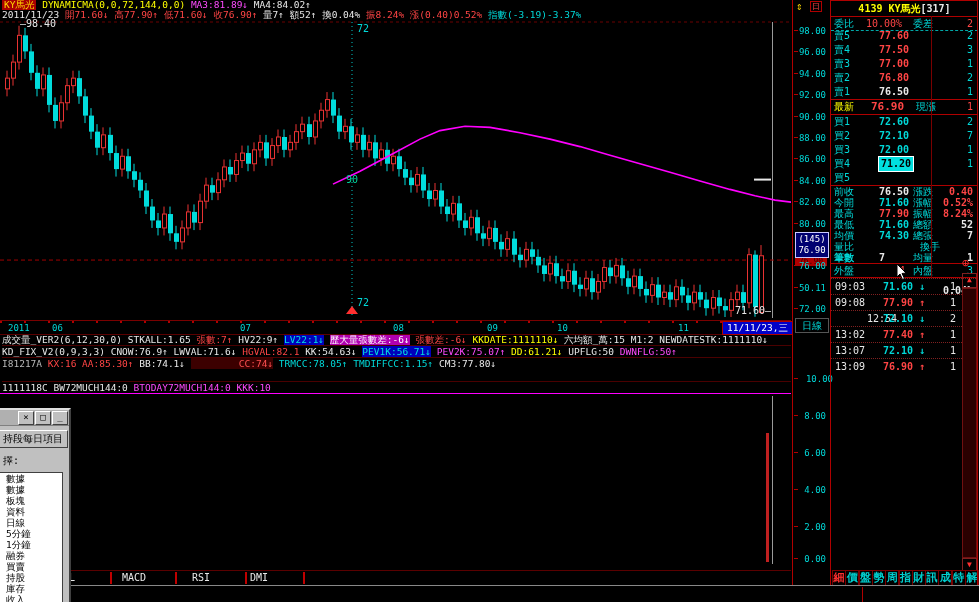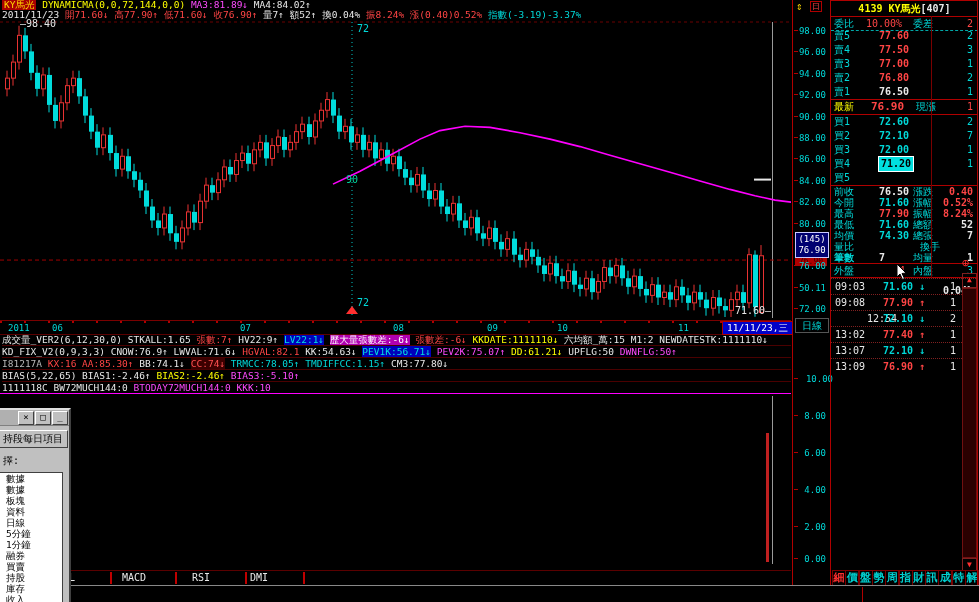--- a/index.html
+++ b/index.html
@@ -2,21 +2,21 @@
 <html><head>
 <meta charset="utf-8">
 <style>
   html,body{margin:0;padding:0;background:#222;}
   #screen{position:relative;width:979px;height:602px;background:#000;overflow:hidden;
     font-family:"DejaVu Sans Mono","DejaVu Sans",sans-serif;cursor:default;}
   .abs{position:absolute;}
   .w{color:#e8e8e8;} .r{color:#ff4545;} .c{color:#00d8d8;} .y{color:#ffff00;}
   .m{color:#ff4bff;} .g{color:#b8b8b8;}
   .bb{background:#0000bb;color:#00e0e0;} .mb{background:#b000b0;color:#ffffff;}
-  .rr{color:#ff5050;background:#3c0000;}
+  .rr{color:#ff5050;background:#3c0000;padding-left:48px;}
   .tag{background:#a80000;color:#ffd700;padding:0 2px;}
   .hline{font-size:9.5px;line-height:10px;white-space:nowrap;z-index:3;}
   .irow{position:absolute;left:2px;width:789px;height:12px;font-size:9.5px;line-height:12px;
     white-space:nowrap;overflow:hidden;border-top:1px solid #4a0000;}
   .axlab{position:absolute;font-size:9px;color:#00d8d8;}
   .sclab{position:absolute;left:794px;width:32px;text-align:right;font-size:9px;color:#00d8d8;}
   .sctick{position:absolute;left:794px;width:4px;height:1px;background:#b00000;}
   .vline{position:absolute;width:1px;background:#b00000;top:0;height:585px;z-index:4;}
   .q{font-size:10px;line-height:13px;}
   .qlabel{color:#00d8d8;}
@@ -326,21 +326,20 @@
       <div class="axlab" style="left: 393px; top: 2px;">08</div>
       <div class="axlab" style="left: 487px; top: 2px;">09</div>
       <div class="axlab" style="left: 557px; top: 2px;">10</div>
       <div class="axlab" style="left: 678px; top: 2px;">11</div>
     </div>
 
   <div id="indicators" class="abs" style="left:0;top:333px;width:791px;height:60px;">
       <div class="irow" style="top: 0px;"><span class="w">成交量_VER2(6,12,30,0) STKALL:1.65 </span><span class="r">張數:7↑</span><span class="w"> HV22:9↑ </span><span class="bb">LV22:1↓</span><span class="w"> </span><span class="mb">歷大量張數差:-6↓</span><span class="w"> </span><span class="r">張數差:-6↓</span><span class="w"> </span><span class="y">KKDATE:1111110↓</span><span class="w"> 六均額_萬:15 M1:2 </span><span class="w">NEWDATESTK:1111110↓</span></div>
       <div class="irow" style="top: 12px;"><span class="w">KD_FIX_V2(0,9,3,3) CNOW:76.9↑ LWVAL:71.6↓ </span><span class="r">HGVAL:82.1 </span><span class="w">KK:54.63↓ </span><span class="bb">PEV1K:56.71↓</span><span class="w"> </span><span class="m">PEV2K:75.07↑</span><span class="w"> </span><span class="y">DD:61.21↓</span><span class="w"> UPFLG:50 </span><span class="m">DWNFLG:50↑</span></div>
       <div class="irow" style="top: 24px;"><span class="g">I81217A </span><span class="r">KX:16 AA:85.30↑</span><span class="w"> </span><span class="w">BB:74.1↓</span><span class="w"> </span><span class="rr">CC:74↓</span><span class="w"> </span><span class="c">TRMCC:78.05↑</span><span class="w"> </span><span class="c">TMDIFFCC:1.15↑</span><span class="w"> </span><span class="w">CM3:77.80↓</span></div>
-      <div class="irow" style="top: 36px;"><span class="w">BIAS(5,22,65) BIAS1:-2.46↑ </span><span class="y">BIAS2:-2.46↑</span><span class="w"> </span><span class="m">BIAS3:-5.10↑</span></div>
       <div class="irow" style="top: 48px;"><span class="w">1111118C BW72MUCH144:0 </span><span class="m">BTODAY72MUCH144:0 </span><span class="m">KKK:10</span></div>
     </div>
   <div class="abs" style="left:0;top:393px;width:791px;height:1px;background:#ff00ff;z-index:2;"></div>
   <div class="abs" style="left:0;top:570px;width:791px;height:1px;background:#5a0000;"></div>
 
   <div class="vline" style="left:792px;height:602px;"></div>
   <div class="vline" style="left:830px;height:602px;"></div>
   <div class="vline" style="left:977px;height:602px;"></div>
 
   <div id="scalecol" class="abs" style="left:793px;top:0;width:37px;height:585px;">
@@ -387,21 +386,21 @@
       <div class="sclab" style="left: 1px; width: 32px; top: 485px;">4.00</div>
       <div class="sctick" style="left: 1px; top: 489px;"></div>
       <div class="sclab" style="left: 1px; width: 32px; top: 522px;">2.00</div>
       <div class="sctick" style="left: 1px; top: 526px;"></div>
       <div class="sclab" style="left: 1px; width: 32px; top: 554px;">0.00</div>
       <div class="sctick" style="left: 1px; top: 558px;"></div>
     </div>
 
   <div id="quote" class="abs q" style="left:831px;top:0;width:147px;height:585px;border-top:1px solid #b00000;">
     <div class="qrow" style="top:1px;height:14px;text-align:center;font-weight:bold;border-bottom:1px solid #b00000;line-height:13px;">
-      <span class="y">4139 KY馬光</span><span class="w">[407]</span>
+      <span class="y">4139 KY馬光</span><span class="w">[317]</span>
     </div>
     <div class="qrow" style="top:16px;height:13px;border-bottom:1px dashed #00a8a8;">
       <span class="qlabel abs" style="left:3px;">委比</span>
       <span class="r abs" style="left:35px;">10.00%</span>
       <span class="qlabel abs" style="left:82px;">委差</span>
       <span class="r abs" style="right:5px;">2</span>
     </div>
     <div id="asks">
         <div class="qrow" style="top: 28px; height: 14px; line-height: 14px;">
           <span class="qlabel abs" style="left: 3px;">賣5</span>

